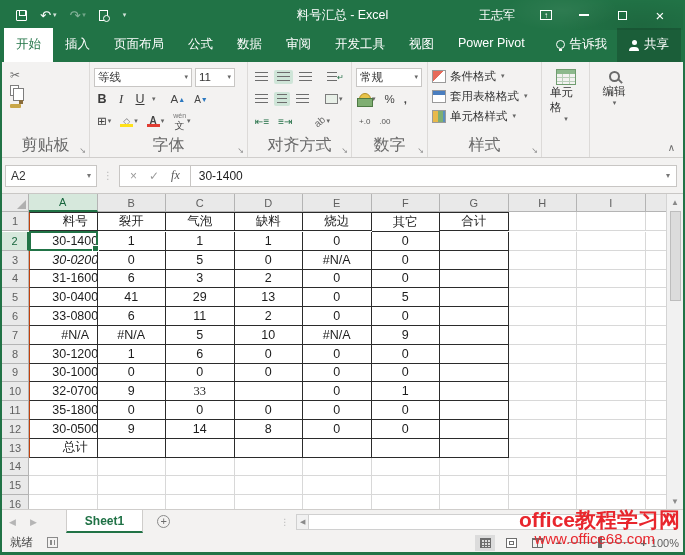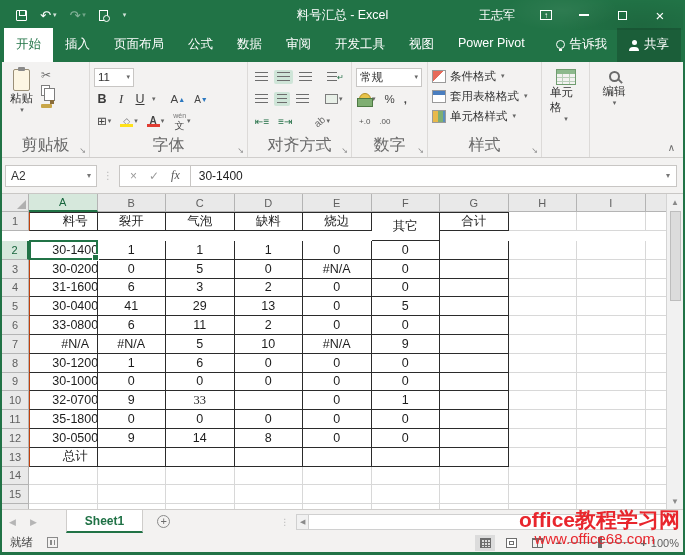--- a/index.html
+++ b/index.html
@@ -216,36 +216,35 @@
     </span>
     <span id="sharebtn">
       <span class="icon-person"></span>
       <span>共享</span>
     </span>
   </div>
 
   <div class="band" id="ribbon">
 
     <div class="rgroup" id="g-clip">
-      <div class="bigbtn">
-        <span class="icon-clip"></span>
-        <span>粘贴</span>
-        <span class="caret">▾</span>
-      </div>
       <div class="clipmini">
         <span class="mini">✂</span>
         <span class="icon-copy"></span>
         <span class="icon-brush"></span>
       </div>
       <div class="glabel">剪贴板</div>
       <div class="launcher">↘</div>
     </div>
 
     <div class="rgroup" id="g-font">
       <div class="rrow">
+        <div class="selbox" style="width:98px;">
+          <span>等线</span>
+            <span class="caret">▾</span>
+        </div>
         <div class="selbox" style="width:40px;">
           <span>11</span>
             <span class="caret">▾</span>
         </div>
       </div>
       <div class="rrow">
         <span class="rbtn fgbtn" style="font-weight:bold;">B</span>
         <span class="rbtn fgbtn" style="font-style:italic;font-family:'Liberation Serif',serif;">I</span>
         <span class="rbtn fgbtn" style="text-decoration:underline;">U</span>
         <span class="caret">▾</span>
@@ -429,42 +428,42 @@
           <div class="colhdr" style="width: 68.5px; height: 18px;">I</div>
           <div class="colhdr" style="width: 28px; height: 18px;"></div>
         </div>
         <div class="srow">
           <div class="rowhdr" style="width: 27px; height: 18.8px;">1</div>
           <div class="cell tbl tl tt" style="width: 68.5px; height: 18.8px;">料号</div>
           <div class="cell tbl tt" style="width: 68.5px; height: 18.8px;">裂开</div>
           <div class="cell tbl tt" style="width: 68.5px; height: 18.8px;">气泡</div>
           <div class="cell tbl tt" style="width: 68.5px; height: 18.8px;">缺料</div>
           <div class="cell tbl tt" style="width: 68.5px; height: 18.8px;">烧边</div>
-          <div class="cell tbl tt" style="width: 68.5px; height: 29px;">其它</div>
+          <div class="cell tbl tt" style="width: 68.5px; height: 20px;">其它</div>
           <div class="cell tbl tt" style="width: 68.5px; height: 18.8px;">合计</div>
           <div class="cell" style="width: 68.5px; height: 18.8px;"></div>
           <div class="cell" style="width: 68.5px; height: 18.8px;"></div>
           <div class="cell" style="width: 28px; height: 18.8px;"></div>
         </div>
         <div class="srow">
           <div class="rowhdr selr" style="width: 27px; height: 18.8px;">2</div>
           <div class="cell tbl tl" style="width: 68.5px; height: 18.8px;">30-1400<div class="selover"></div></div>
           <div class="cell tbl" style="width: 68.5px; height: 18.8px;">1</div>
           <div class="cell tbl" style="width: 68.5px; height: 18.8px;">1</div>
           <div class="cell tbl" style="width: 68.5px; height: 18.8px;">1</div>
           <div class="cell tbl" style="width: 68.5px; height: 18.8px;">0</div>
           <div class="cell tbl" style="width: 68.5px; height: 18.8px;">0</div>
           <div class="cell tbl" style="width: 68.5px; height: 18.8px;"></div>
           <div class="cell" style="width: 68.5px; height: 18.8px;"></div>
           <div class="cell" style="width: 68.5px; height: 18.8px;"></div>
           <div class="cell" style="width: 28px; height: 18.8px;"></div>
         </div>
         <div class="srow">
           <div class="rowhdr" style="width: 27px; height: 18.8px;">3</div>
-          <div class="cell tbl tl" style="width: 68.5px; height: 18.8px;">30-0200</div>
+          <div class="cell tbl tl" style="width: 68.5px; height: 18.8px; font-style: italic;">30-0200</div>
           <div class="cell tbl" style="width: 68.5px; height: 18.8px;">0</div>
           <div class="cell tbl" style="width: 68.5px; height: 18.8px;">5</div>
           <div class="cell tbl" style="width: 68.5px; height: 18.8px;">0</div>
           <div class="cell tbl" style="width: 68.5px; height: 18.8px;">#N/A</div>
           <div class="cell tbl" style="width: 68.5px; height: 18.8px;">0</div>
           <div class="cell tbl" style="width: 68.5px; height: 18.8px;"></div>
           <div class="cell" style="width: 68.5px; height: 18.8px;"></div>
           <div class="cell" style="width: 68.5px; height: 18.8px;"></div>
           <div class="cell" style="width: 28px; height: 18.8px;"></div>
         </div>

